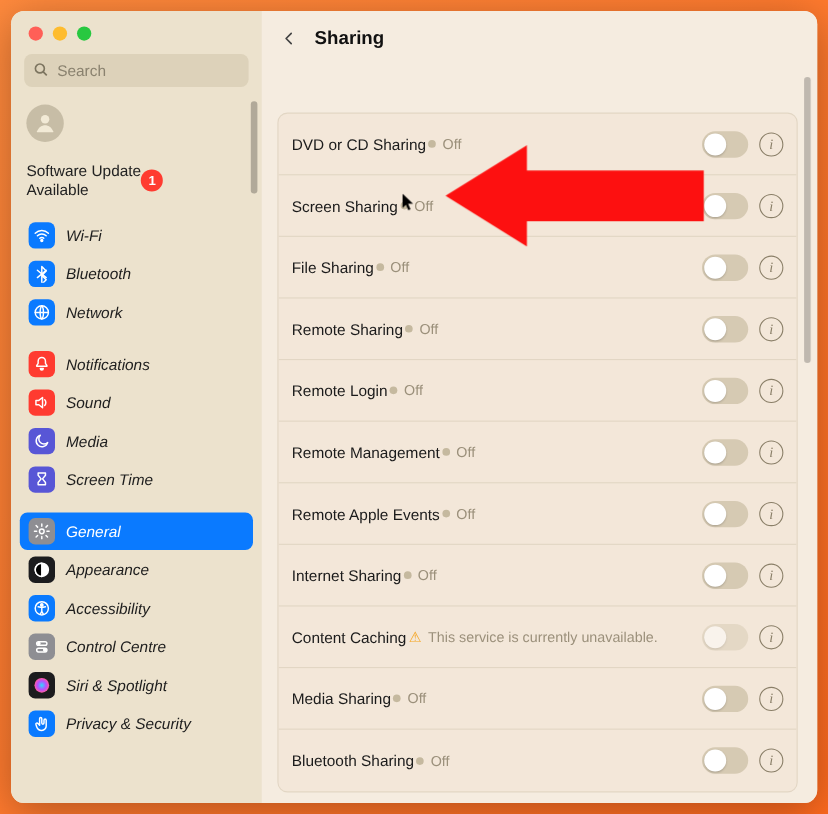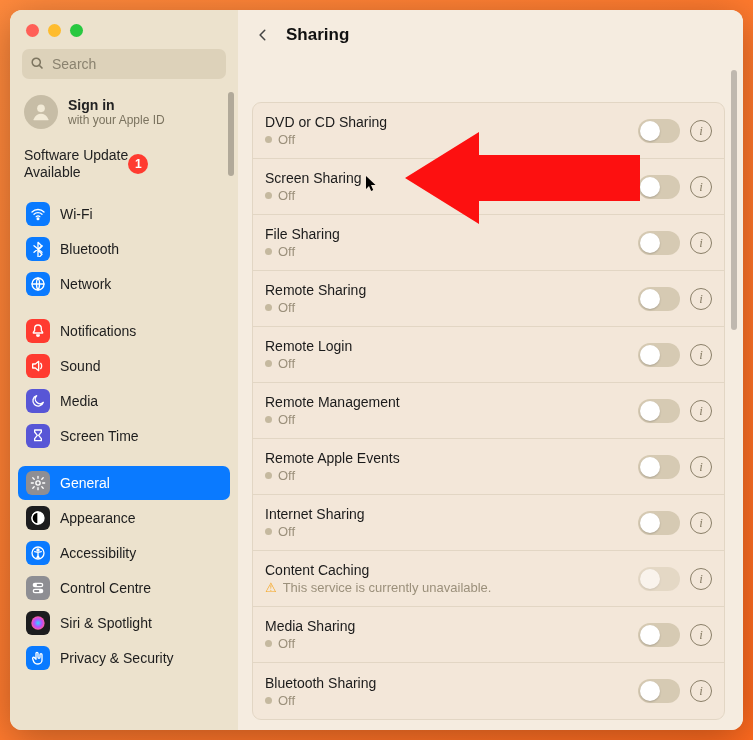--- a/index.html
+++ b/index.html
@@ -29,21 +29,21 @@
   .avatar svg { width: 22px; height: 22px; fill: #f2ead6; }
   .signin-text .t1 { font-size: 14px; font-weight: 600; color: #222; }
   .signin-text .t2 { font-size: 12px; color: #7b735f; }
   .update-row { display: flex; align-items: center; padding: 8px 14px 14px 14px; cursor:pointer;}
   .update-row .txt { font-size: 14px; color: #222; line-height: 1.2; }
   .badge { width: 20px; height: 20px; border-radius: 50%; background: #ff3b30; color: #fff; font-size: 12px; font-weight: 700; display: flex; align-items: center; justify-content: center; }
   .side-list { flex: 1; overflow-y: auto; padding: 2px 8px 8px 8px; }
   .side-group { padding-bottom: 12px; }
   .side-item {
     display: flex; align-items: center; gap: 10px; padding: 5px 8px; border-radius: 7px;
-    font-size: 14px; color: #1d1d1d; cursor: pointer; margin-bottom: 1px;
+    font-size: 14px; color: #1d1d1d; cursor: pointer; margin-bottom: 1px; font-style: italic;
   }
   .side-item.active { background: #0a7aff; color: #fff; }
   .side-icon {
     width: 24px; height: 24px; border-radius: 6px; display: flex; align-items: center; justify-content: center;
     font-size: 14px; color: #fff; flex-shrink: 0;
   }
   
   .main { flex: 1; background: #f5ece0; display: flex; flex-direction: column; position: relative; gap: 40px; }
   .main-header { display: flex; align-items: center; gap: 12px; padding: 14px 18px 10px 14px; }
   .back-btn { width: 22px; height: 22px; display:flex;align-items:center;justify-content:center; cursor:pointer; color:#444; }
@@ -51,21 +51,21 @@
   .content-scroll { flex:1; padding: 6px 18px 12px 14px; overflow-y:auto; position:relative; }
   .main-scrollbar { position:absolute; right: 6px; top: 60px; width: 6px; height: 260px; background: rgba(0,0,0,0.22); border-radius: 3px; }
   .card {
     background: #f3e7d9; border: 1px solid #e2d6c4; border-radius: 9px; overflow: hidden;
   }
   .row {
     display: flex; align-items: center; justify-content: space-between;
     padding: 10px 12px; border-bottom: 1px solid #e2d6c4; min-height: 56px;
   }
   .row:last-child { border-bottom: none; }
-  .row-left { display: flex; flex-direction: column; gap: 2px; }
+  .row-left { display: flex; flex-direction: row; gap: 2px; }
   .row-title { font-size: 14px; color: #1b1b1b; }
   .row-sub { display: flex; align-items: center; gap: 6px; font-size: 13px; color: #9b907b; }
   .dot { width: 7px; height: 7px; border-radius: 50%; background: #c5b99f; }
   .warn-tri { color: #f5a623; font-size: 13px; }
   .row-right { display: flex; align-items: center; gap: 10px; }
   .toggle {
     width: 42px; height: 24px; border-radius: 12px; background: #d6cab3; position: relative; cursor: pointer;
   }
   .toggle.disabled { opacity: 0.5; cursor: default; }
   .toggle::after {
@@ -102,24 +102,20 @@
       </span>
       <input class="search" placeholder="Search" style="">
     </div>
 
     <div class="signin-row">
       <div class="avatar">
         <svg viewBox="0 0 24 24">
             <circle cx="12" cy="8" r="4.2"></circle>
             <path d="M4 20c1.5-4 5-6 8-6s6.5 2 8 6v1H4z"></path>
           </svg>
-      </div>
-      <div class="signin-text">
-        <div class="t1">Sign in</div>
-        <div class="t2">with your Apple ID</div>
       </div>
     </div>
 
     <div class="update-row">
       <div class="txt">
         <div>Software Update</div>
         <div>Available</div>
       </div>
       <div class="badge">1</div>
     </div>

